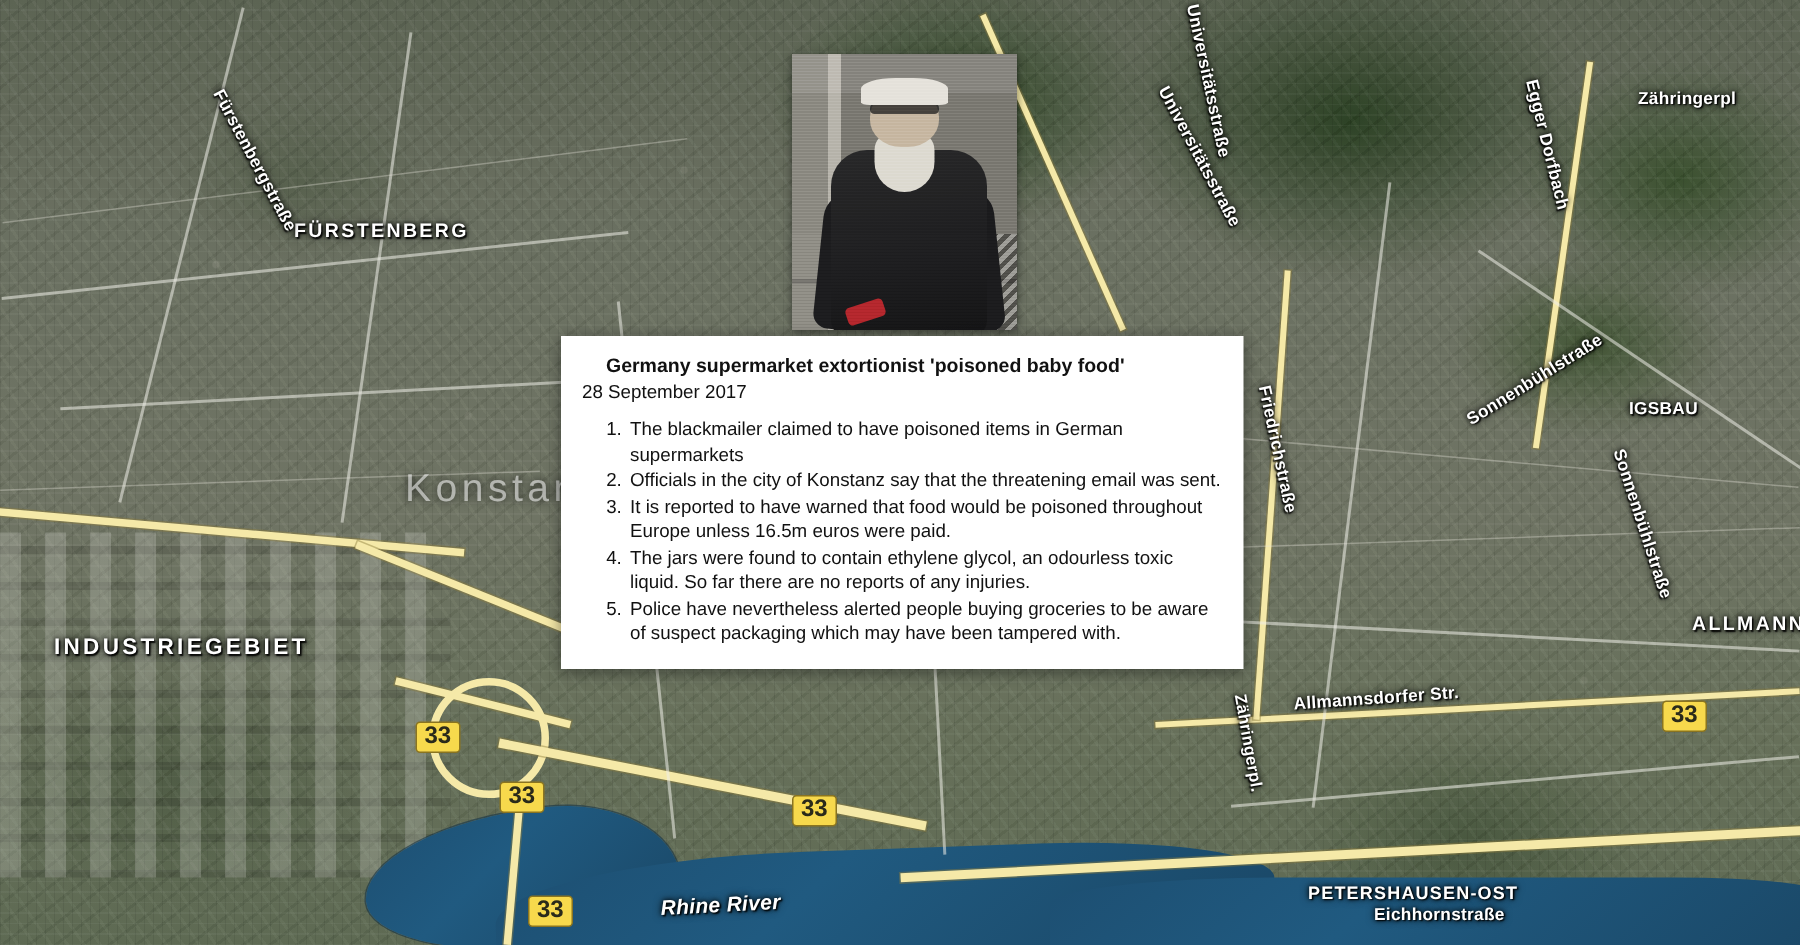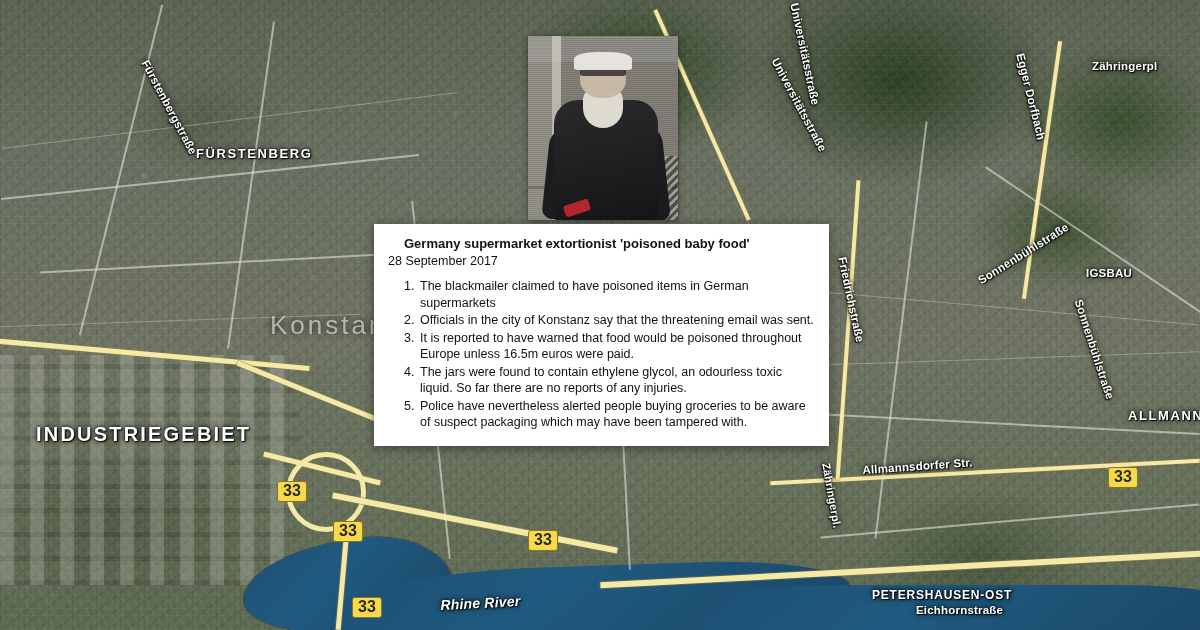--- a/index.html
+++ b/index.html
@@ -301,21 +301,21 @@
   <div class="road-white" style="left:700px; top:420px; width:500px; height:2px; transform:rotate(3deg);"></div>
   <div class="road-white" style="left:820px; top:520px; width:380px; height:2px; transform:rotate(-5deg);"></div>
   <div class="road-thin" style="left:0px; top:120px; width:460px; height:1px; transform:rotate(-7deg);"></div>
   <div class="road-thin" style="left:0px; top:320px; width:360px; height:1px; transform:rotate(-2deg);"></div>
   <div class="road-thin" style="left:640px; top:300px; width:560px; height:1px; transform:rotate(5deg);"></div>
   <div class="road-thin" style="left:700px; top:360px; width:500px; height:1px; transform:rotate(-2deg);"></div>
 
   <div class="label lbl-big" style="left:270px; top:310px;">Konstanz</div>
 
   <div class="label lbl-district" style="left:196px; top:146px;">FÜRSTENBERG</div>
-  <div class="label lbl-district" style="left:36px; top:423px; font-size:20px; letter-spacing:2.2px;">INDUSTRIEGEBIET</div>
+  <div class="label lbl-district" style="left:36px; top:423px; font-size:15px; letter-spacing:2.2px;">INDUSTRIEGEBIET</div>
   <div class="label lbl-district" style="left:1128px; top:408px;">ALLMANNSDORF</div>
   <div class="label lbl-district" style="left:872px; top:588px; font-size:12px; letter-spacing:0.8px;">PETERSHAUSEN-OST</div>
 
   <div class="label lbl-street" style="left:150px; top:58px; transform:rotate(62deg); transform-origin:left top;">Fürstenbergstraße</div>
   <div class="label lbl-street" style="left:800px; top:2px; transform:rotate(78deg); transform-origin:left top;">Universitätsstraße</div>
   <div class="label lbl-street" style="left:780px; top:56px; transform:rotate(62deg); transform-origin:left top;">Universitätsstraße</div>
   <div class="label lbl-street" style="left:1026px; top:52px; transform:rotate(76deg); transform-origin:left top;">Egger Dorfbach</div>
   <div class="label lbl-street" style="left:1092px; top:60px;">Zähringerpl</div>
   <div class="label lbl-street" style="left:848px; top:256px; transform:rotate(78deg); transform-origin:left top;">Friedrichstraße</div>
   <div class="label lbl-street" style="left:976px; top:276px; transform:rotate(-32deg); transform-origin:left top;">Sonnenbühlstraße</div>

